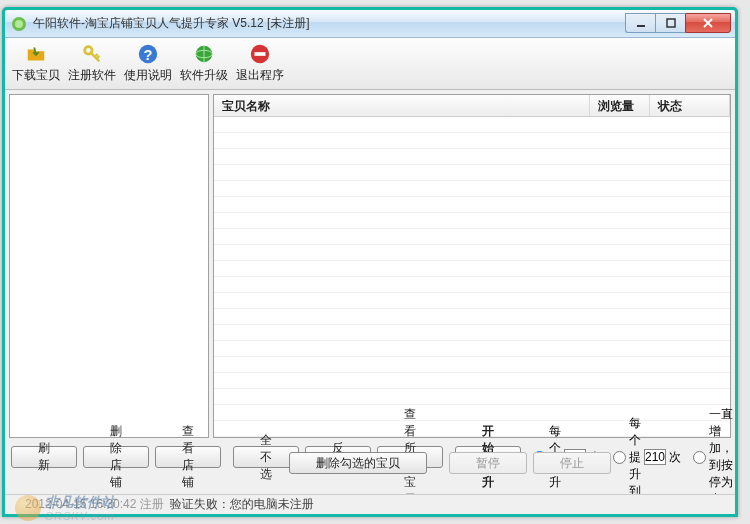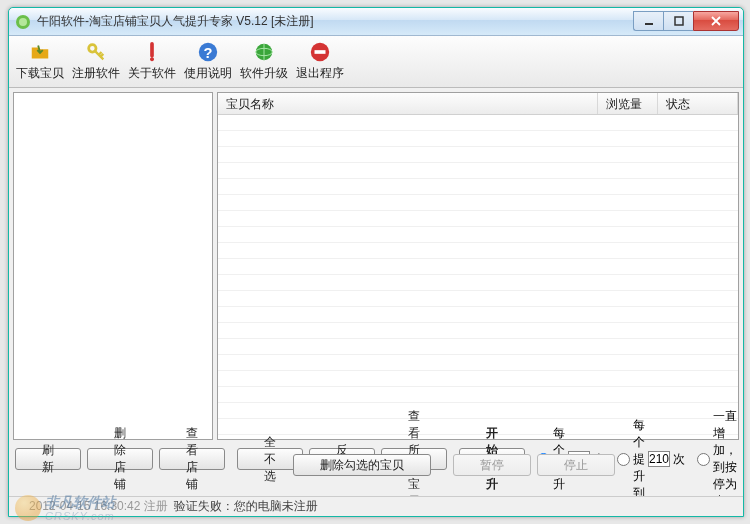--- a/index.html
+++ b/index.html
@@ -7,24 +7,24 @@
   background: #e8e8e8;
   font-family: "Microsoft YaHei", SimSun, Arial, sans-serif;
   font-size: 12px;
   width: 750px;
   height: 524px;
   position: relative;
   overflow: hidden;
 }
 .window {
   position: absolute;
-  left: 8px; top: 7px;
+  left: 2px; top: 7px;
   width: 736px; height: 510px;
   background: #f0f0f0;
-  border: 1px solid #14b8a6;
+  border: 3px solid #14b8a6;
   border-radius: 5px 5px 0 0;
   box-shadow: 0 0 4px rgba(0,0,0,0.3);
   display: flex;
   flex-direction: column;
 }
 .titlebar {
   height: 28px;
   background: linear-gradient(#f9fcff, #d6e7f7 45%, #c1daf1 46%, #d6eaf9);
   border-bottom: 1px solid #a0b8d0;
   display: flex;
@@ -90,20 +90,21 @@
   background: #fff;
   border: 1px solid #a0a0a0;
   display: flex;
   flex-direction: column;
 }
 .listhead {
   height: 22px;
   background: linear-gradient(#fdfdfd,#ececec);
   border-bottom: 1px solid #d0d0d0;
   display: flex;
+  font-weight: bold;
 }
 .listhead .col {
   padding: 3px 8px;
   border-right: 1px solid #d8d8d8;
   color: #222;
 }
 .col-name { flex: 1; }
 .col-views { width: 60px; }
 .col-status { width: 80px; }
 .listbody { flex: 1; overflow: auto; }
@@ -220,27 +221,20 @@
           <path d="M10 5 L12 12 M9 10 L12 13 L15 10" stroke="#5a8a2a" stroke-width="2" fill="none"></path>
         </svg>
       <span class="tlabel">下载宝贝</span>
     </div>
     <div class="tbtn">
       <svg class="ticon" viewBox="0 0 24 24">
           <circle cx="8" cy="8" r="4" fill="none" stroke="#d9c33a" stroke-width="3"></circle>
           <path d="M11 11 L20 20 M17 17 L20 14 M15 15 L18 12" stroke="#d9c33a" stroke-width="2.5"></path>
         </svg>
       <span class="tlabel">注册软件</span>
-    </div>
-    <div class="tbtn">
-      <svg class="ticon" viewBox="0 0 24 24">
-          <path d="M12 3 L12 16 M12 20 L12 20" stroke="#d43434" stroke-width="4" stroke-linecap="round"></path>
-          <circle cx="12" cy="20" r="2" fill="#d43434"></circle>
-        </svg>
-      <span class="tlabel">关于软件</span>
     </div>
     <div class="tbtn">
       <svg class="ticon" viewBox="0 0 24 24">
           <circle cx="12" cy="12" r="10" fill="#3a7ad4"></circle>
           <text x="12" y="18" font-size="16" fill="#fff" text-anchor="middle" font-weight="bold">?</text>
         </svg>
       <span class="tlabel">使用说明</span>
     </div>
     <div class="tbtn">
       <svg class="ticon" viewBox="0 0 24 24">

